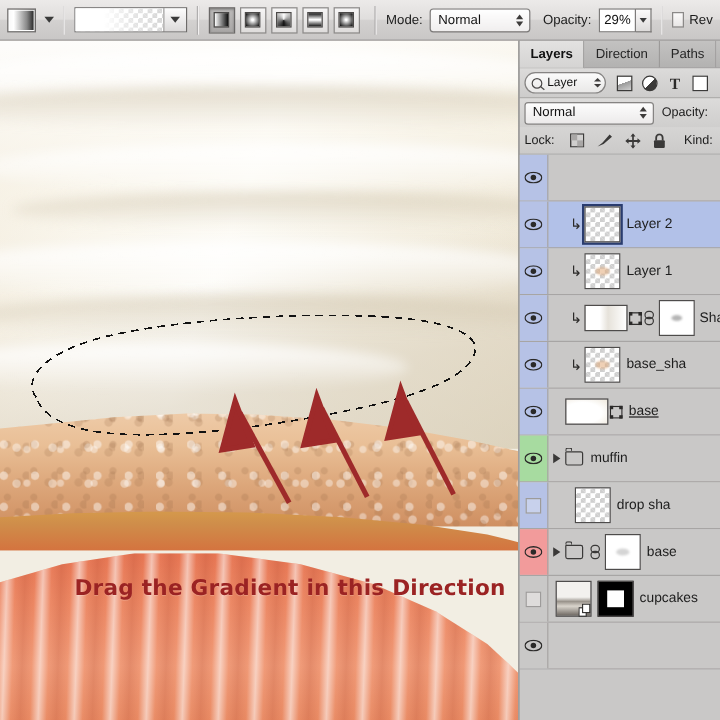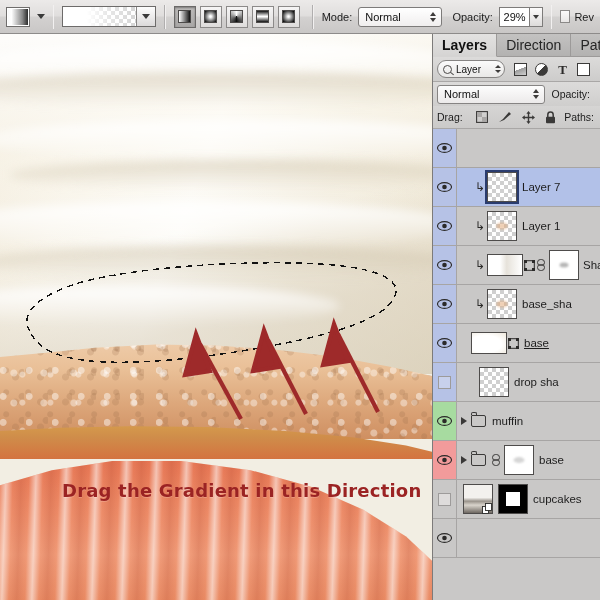--- a/index.html
+++ b/index.html
@@ -241,21 +241,21 @@
     overflow: hidden;
   }
   .tabs {
     display: flex;
     height: 22px;
     background: linear-gradient(180deg,#cfcecd,#bdbcbb);
     border-bottom: 1px solid #9c9a99;
   }
   .tab {
     padding: 0 9px;
-    font-size: 14px;
+    font-size: 11px;
     color: #262626;
     display: flex; align-items: center;
     background: linear-gradient(180deg,#c3c2c1,#b3b2b1);
     border-right: 1px solid #9c9a99;
     box-sizing: border-box;
   }
   .tab.active {
     background: linear-gradient(180deg,#e3e2e1,#d5d4d3);
     color: #111;
     font-weight: bold;
@@ -598,39 +598,39 @@
         <span class="val">Normal</span>
         <span class="stepper">
             <i class="up"></i>
             <i class="dn"></i>
           </span>
       </div>
       <span class="lbl" style="margin-left:6px;font-size:10.5px">Opacity:</span>
     </div>
 
     <div class="lock-row">
-      <span class="lbl" style="font-size:10.5px">Drag:</span>
+      <span class="lbl" style="font-size:10.5px">Lock:</span>
       <span class="lock-icons">
         <svg width="12" height="12" viewBox="0 0 12 12">
           <rect x="0.6" y="0.6" width="10.8" height="10.8" fill="none" stroke="#3a3938" stroke-width="1.1"></rect>
           <rect x="1" y="1" width="5" height="5" fill="#a9a7a6"></rect>
           <rect x="6" y="6" width="5" height="5" fill="#a9a7a6"></rect>
         </svg>
         <svg width="14" height="12" viewBox="0 0 14 12">
           <path d="M1 11 L5 8 L11 1 L13 3 L6 9 Z" fill="#3a3938"></path>
         </svg>
         <svg width="13" height="13" viewBox="0 0 13 13">
           <path d="M6.5 0 L8.6 2.8 H7.2 V5.7 H10.2 V4.3 L13 6.5 L10.2 8.7 V7.3 H7.2 V10.2 H8.6 L6.5 13 L4.4 10.2 H5.8 V7.3 H2.8 V8.7 L0 6.5 L2.8 4.3 V5.7 H5.8 V2.8 H4.4 Z" fill="#3a3938"></path>
         </svg>
         <svg width="11" height="13" viewBox="0 0 11 13">
           <path d="M2.8 6 V3.7 a2.7 2.7 0 0 1 5.4 0 V6" fill="none" stroke="#3a3938" stroke-width="1.5"></path>
           <rect x="1" y="5.8" width="9" height="6.5" rx="1" fill="#3a3938"></rect>
         </svg>
       </span>
-      <span class="lbl" style="margin-left:auto;margin-right:2px;font-size:10.5px">Paths:</span>
+      <span class="lbl" style="margin-left:auto;margin-right:2px;font-size:10.5px">Kind:</span>
     </div>
 
     <div class="layers-list">
 
       <div class="layer-row">
         <div class="eye-cell">
           <svg width="15" height="10" viewBox="0 0 15 10">
             <ellipse cx="7.5" cy="5" rx="7" ry="4.4" fill="none" stroke="#2b2a29" stroke-width="1.1"></ellipse>
             <circle cx="7.5" cy="5" r="2.3" fill="#2b2a29"></circle>
           </svg>
@@ -640,21 +640,21 @@
       <div class="layer-row selected">
         <div class="eye-cell">
           <svg width="15" height="10" viewBox="0 0 15 10">
             <ellipse cx="7.5" cy="5" rx="7" ry="4.4" fill="none" stroke="#2b2a29" stroke-width="1.1"></ellipse>
             <circle cx="7.5" cy="5" r="2.3" fill="#2b2a29"></circle>
           </svg>
         </div>
         <div class="content-cell" style="padding-left:18px">
           <span class="clipind">↳</span>
           <span class="thumb checker sel-frame"></span>
-          <span class="layer-name">Layer 7</span>
+          <span class="layer-name">Layer 2</span>
         </div>
       </div>
 
       <div class="layer-row">
         <div class="eye-cell">
           <svg width="15" height="10" viewBox="0 0 15 10">
             <ellipse cx="7.5" cy="5" rx="7" ry="4.4" fill="none" stroke="#2b2a29" stroke-width="1.1"></ellipse>
             <circle cx="7.5" cy="5" r="2.3" fill="#2b2a29"></circle>
           </svg>
         </div>
@@ -722,40 +722,40 @@
             <rect x="0" y="0" width="3" height="3" fill="#2b2a29"></rect>
             <rect x="8" y="0" width="3" height="3" fill="#2b2a29"></rect>
             <rect x="0" y="8" width="3" height="3" fill="#2b2a29"></rect>
             <rect x="8" y="8" width="3" height="3" fill="#2b2a29"></rect>
           </svg>
           <span class="layer-name underline">base</span>
         </div>
       </div>
 
       <div class="layer-row">
-        <div class="eye-cell">
-          <span class="eye-box"></span>
-        </div>
-        <div class="content-cell" style="padding-left:22px">
-          <span class="thumb checker"></span>
-          <span class="layer-name">drop sha</span>
-        </div>
-      </div>
-
-      <div class="layer-row">
         <div class="eye-cell green">
           <svg width="15" height="10" viewBox="0 0 15 10">
             <ellipse cx="7.5" cy="5" rx="7" ry="4.4" fill="none" stroke="#2b2a29" stroke-width="1.1"></ellipse>
             <circle cx="7.5" cy="5" r="2.3" fill="#2b2a29"></circle>
           </svg>
         </div>
         <div class="content-cell">
           <span class="twisty"></span>
           <span class="folder"></span>
           <span class="layer-name">muffin</span>
+        </div>
+      </div>
+
+      <div class="layer-row">
+        <div class="eye-cell">
+          <span class="eye-box"></span>
+        </div>
+        <div class="content-cell" style="padding-left:22px">
+          <span class="thumb checker"></span>
+          <span class="layer-name">drop sha</span>
         </div>
       </div>
 
       <div class="layer-row">
         <div class="eye-cell red">
           <svg width="15" height="10" viewBox="0 0 15 10">
             <ellipse cx="7.5" cy="5" rx="7" ry="4.4" fill="none" stroke="#2b2a29" stroke-width="1.1"></ellipse>
             <circle cx="7.5" cy="5" r="2.3" fill="#2b2a29"></circle>
           </svg>
         </div>

